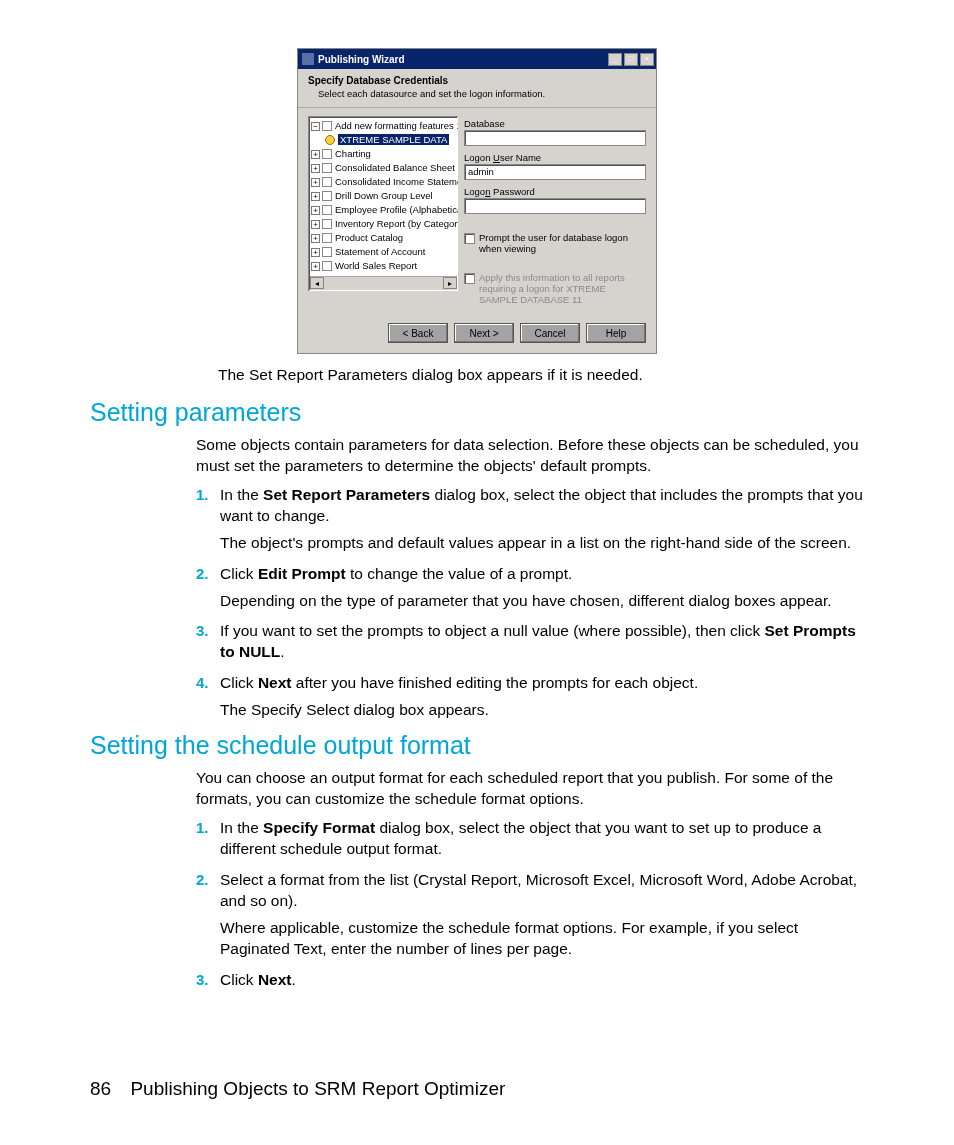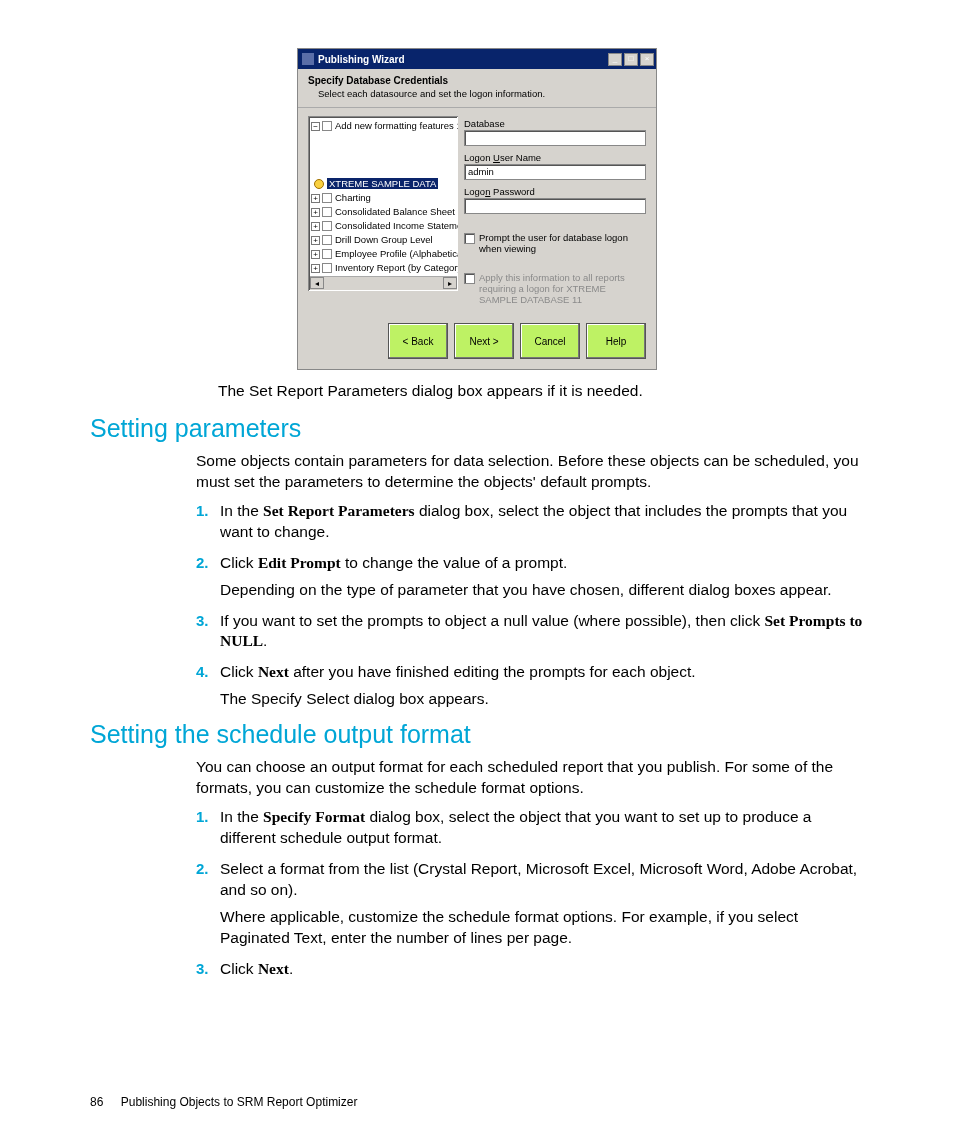--- a/index.html
+++ b/index.html
@@ -59,21 +59,21 @@
   .tree-row .box {
     display:inline-block; width:9px; height:9px; border:1px solid #777;
     text-align:center; line-height:8px; font-size:8px; margin-right:2px;
     vertical-align:middle; background:#fff;
   }
   .tree-row .dicon {
     display:inline-block; width:10px; height:10px;
     background:#fff; border:1px solid #888;
     margin-right:3px; vertical-align:middle;
   }
-  .tree-row.child { padding-left:3px;margin-top:44px; }
+  .tree-row.child { padding-left:14px; }
   .tree-row .sel {
     background:#0a246a; color:#fff; padding:0 2px;
   }
   .tree-row .yicon {
     display:inline-block; width:10px; height:10px; border-radius:50%;
     background:#f9d040; border:1px solid #a07000;
     margin-right:3px; vertical-align:middle;
   }
   .hscroll {
     position:absolute; left:1px; right:1px; bottom:1px; height:14px;
@@ -89,44 +89,44 @@
     width:100%; height:16px; background:#fff;
     border:1px solid #888; box-shadow: inset 1px 1px 0 #555;
     margin:1px 0 6px; padding:0 3px; line-height:14px;
   }
   .chk-row { display:flex; align-items:flex-start; gap:4px; margin-top:18px; font-size:9.5px; line-height:11px; }
   .chk { width:11px; height:11px; background:#fff; border:1px solid #888;
          box-shadow: inset 1px 1px 0 #555; flex:none; margin-top:1px; }
   .disabled { color:#8a8a8a; }
   .btn-row { display:flex; gap:6px; justify-content:flex-end; padding:8px 10px 10px; }
   .winbtn {
-    width:60px; height:36px; font-size:10px;
-    background:#bef264; border:1px solid #555;
+    width:60px; height:20px; font-size:10px;
+    background:#a3a3a3; border:1px solid #555;
     box-shadow: inset -1px -1px 0 #777, inset 1px 1px 0 #fff;
     display:inline-flex; align-items:center; justify-content:center;
   }
 
   
   .caption-line { font-size:15.5px; margin-left:128px; margin-right:0; margin-bottom:14px; }
   h2.section {
     font-family: Liberation Sans, sans-serif;
     font-weight: 400;
     color: #00a6d6;
     font-size: 25px;
     margin: 10px 0 8px 0;
   }
   .para { font-size:15.5px; line-height:1.35; margin: 6px 0 8px 106px; }
   ol.steps { list-style:none; margin: 8px 0 6px 106px; }
   ol.steps > li { font-size:15.5px; line-height:1.35; margin-bottom:10px;
                   padding-left:24px; position:relative; }
   ol.steps > li .num { position:absolute; left:0; top:0; color:#00a6d6; font-weight:bold; font-size:15px;}
   ol.steps > li .sub { display:block; margin-top:6px; }
-  .b { font-weight:bold;font-family:Liberation Serif, serif; }
-
-  .footer { position:absolute; left:90px; bottom:36px; font-size:12px; }
+  .b { font-weight:bold; }
+
+  .footer { position:absolute; left:90px; bottom:45px; font-size:19px; }
   .footer .pn { margin-right:14px; }
 </style>
 </head>
 <body>
 
 <div class="dialog">
   <div class="titlebar">
     <span class="t-icon"></span>
     <span class="t-text">Publishing Wizard</span>
     <span class="win-btn">_</span>
@@ -182,21 +182,21 @@
     <span class="winbtn">Cancel</span>
     <span class="winbtn">Help</span>
   </div>
 </div>
 
 <div class="caption-line">The Set Report Parameters dialog box appears if it is needed.</div>
 
 <h2 class="section">Setting parameters</h2>
 <div class="para">Some objects contain parameters for data selection. Before these objects can be scheduled, you must set the parameters to determine the objects' default prompts.</div>
 <ol class="steps">
-  <li><span class="num">1.</span><span>In the </span><span class="b">Set Report Parameters</span><span> dialog box, select the object that includes the prompts that you want to change.</span></li>
+  <li><span class="num">1.</span><span>In the </span><span class="b">Set Report Parameters</span><span> dialog box, select the object that includes the prompts that you want to change.</span><span class="sub">The object's prompts and default values appear in a list on the right-hand side of the screen.</span></li>
   <li><span class="num">2.</span><span>Click </span><span class="b">Edit Prompt</span><span> to change the value of a prompt.</span><span class="sub">Depending on the type of parameter that you have chosen, different dialog boxes appear.</span></li>
   <li><span class="num">3.</span><span>If you want to set the prompts to object a null value (where possible), then click </span><span class="b">Set Prompts to NULL</span><span>.</span></li>
   <li><span class="num">4.</span><span>Click </span><span class="b">Next</span><span> after you have finished editing the prompts for each object.</span><span class="sub">The Specify Select dialog box appears.</span></li>
 </ol>
 
 <h2 class="section">Setting the schedule output format</h2>
 <div class="para">You can choose an output format for each scheduled report that you publish. For some of the formats, you can customize the schedule format options.</div>
 <ol class="steps">
   <li><span class="num">1.</span><span>In the </span><span class="b">Specify Format</span><span> dialog box, select the object that you want to set up to produce a different schedule output format.</span></li>
   <li><span class="num">2.</span><span>Select a format from the list (Crystal Report, Microsoft Excel, Microsoft Word, Adobe Acrobat, and so on).</span><span class="sub">Where applicable, customize the schedule format options. For example, if you select Paginated Text, enter the number of lines per page.</span></li>

